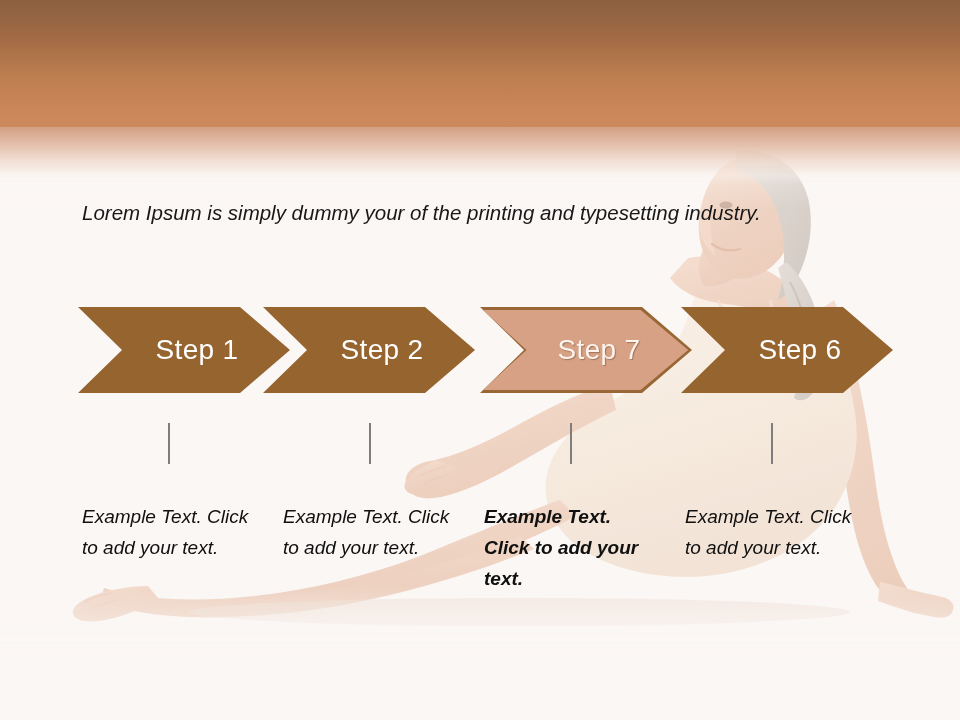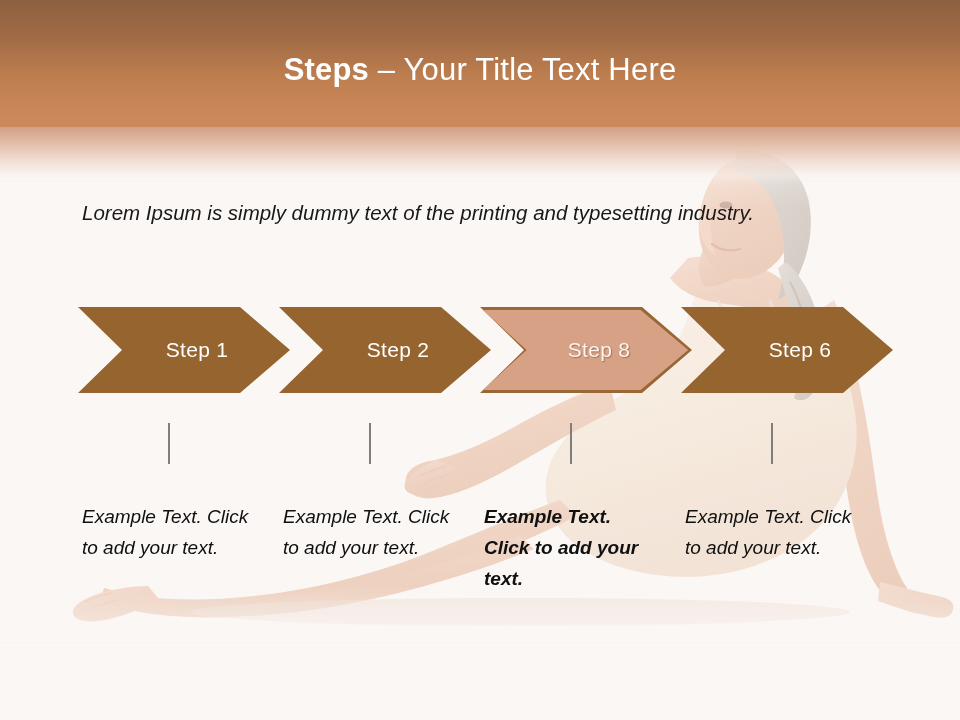--- a/index.html
+++ b/index.html
@@ -118,33 +118,33 @@
   }
   .chev-normal { background: #95642f; }
   .chev-active { background: #996735; }
   .chev-active .chev-inner {
     background: #d6a184;
     -webkit-clip-path: polygon(2.6px 3px, 160.6px 3px, 208.2px 43px, 160.6px 83px, 2.6px 83px, 46.6px 43px);
     clip-path: polygon(2.6px 3px, 160.6px 3px, 208.2px 43px, 160.6px 83px, 2.6px 83px, 46.6px 43px);
   }
   .chev-label {
     position: relative;
-    font-size: 21px;
+    font-size: 28px;
     color: #ffffff;
     letter-spacing: 0.3px;
     white-space: nowrap;
     padding-left: 26px;
   }
   .chev-active .chev-label {
     color: #fdf4ee;
     text-shadow: 1px 1px 1px rgba(120,80,50,0.55);
   }
 
   #chev1 { left: 78px; }
-  #chev2 { left: 279px; }
+  #chev2 { left: 263px; }
   #chev3 { left: 480px; }
   #chev4 { left: 681px; }
 
   
   .tick {
     position: absolute;
     top: 423px;
     width: 2px;
     height: 41px;
     background: #807e7c;
@@ -277,43 +277,40 @@
 
       <rect x="0" y="130" width="960" height="80" fill="url(#fadeTop)" opacity="0.55"></rect>
       <rect x="0" y="585" width="960" height="75" fill="url(#fadeBot)"></rect>
       <rect x="0" y="655" width="960" height="65" fill="#fbf7f5"></rect>
     </svg>
   </div>
 
   <div id="header-band"></div>
   <div id="header-fade"></div>
 
-  <div id="title">
-    <span class="t-bold">Steps</span><span class="t-rest"> – Your Title Text Here</span>
-  </div>
-
-  <div id="intro">Lorem Ipsum is simply dummy text of the printing and typesetting industry.</div>
+
+  <div id="intro">Lorem Ipsum is simply dummy your of the printing and typesetting industry.</div>
 
   <div id="steps-row">
 
     <div id="chev1" class="chev chev-normal">
       <div class="chev-inner">
         <span class="chev-label">Step 1</span>
       </div>
     </div>
 
     <div id="chev2" class="chev chev-normal">
       <div class="chev-inner">
         <span class="chev-label">Step 2</span>
       </div>
     </div>
 
     <div id="chev3" class="chev chev-active">
       <div class="chev-inner">
-        <span class="chev-label">Step 8</span>
+        <span class="chev-label">Step 7</span>
       </div>
     </div>
 
     <div id="chev4" class="chev chev-normal">
       <div class="chev-inner">
         <span class="chev-label">Step 6</span>
       </div>
     </div>
   </div>
 

